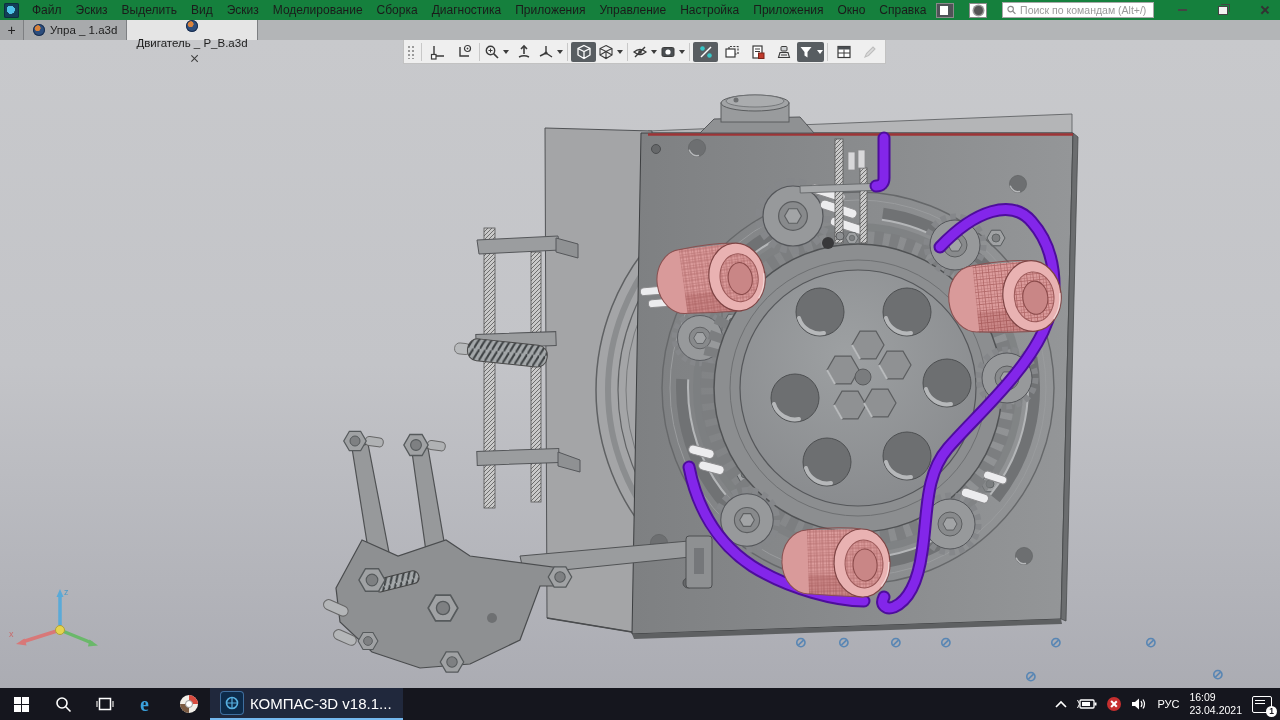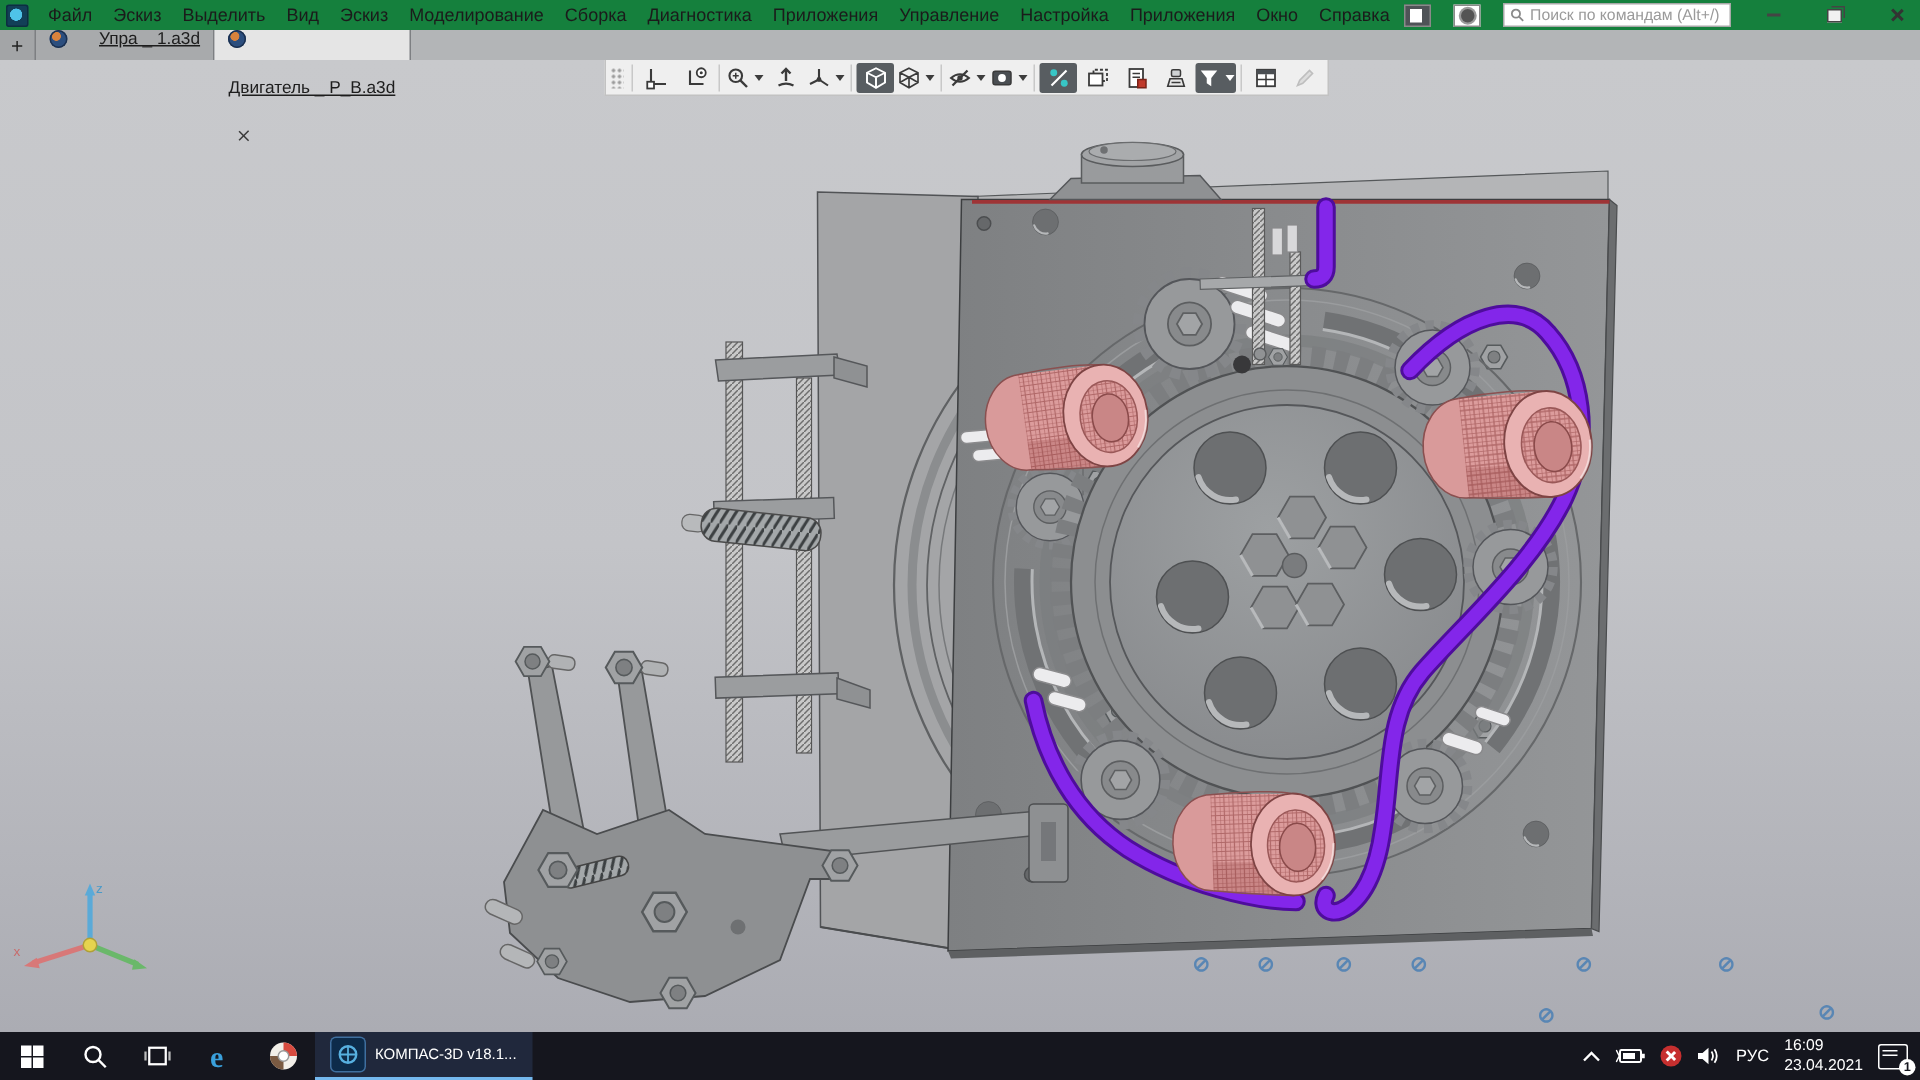--- a/index.html
+++ b/index.html
@@ -33,22 +33,22 @@
   .wb-close{position:relative;width:10px;height:10px;}
   .wb-close::before,.wb-close::after{content:"";position:absolute;left:4.5px;top:0;
     width:1.6px;height:10px;background:#333;}
   .wb-close::before{transform:rotate(45deg);}  .wb-close::after{transform:rotate(-45deg);}
 
   
   .tabbar{position:absolute;top:20px;left:0;right:0;height:20px;background:#9b9da0;
     display:flex;align-items:stretch;font-size:11.5px;color:#1d1d1d;z-index:29;}
   .newtab{width:23px;display:flex;align-items:center;justify-content:center;
     background:#a3a5a7;border-right:1px solid #7d7f82;font-size:14px;color:#222;}
-  .tab{display:flex;gap:21px;padding:0 9px;background:#a8aaac;
-    border-right:1px solid #7d7f82;white-space:nowrap;text-decoration:underline;}
+  .tab{display:flex;align-items:center;gap:5px;padding:0 9px;background:#a8aaac;
+    border-right:1px solid #7d7f82;white-space:nowrap;}
   .tab.active{background:#e5e5e5;flex-direction:column;}
   .doc-icon{width:12px;height:12px;border-radius:50%;
     background:radial-gradient(circle at 38% 35%, #d8823c 0 26%, #2c4e7e 30% 100%);
     box-shadow:inset 0 0 0 1px #1b3050;flex:0 0 auto;}
   .tab-close{margin-left:6px;position:relative;width:9px;height:9px;}
   .tab-close::before,.tab-close::after{content:"";position:absolute;left:4px;top:0;
     width:1.4px;height:9px;background:#3a3a3a;}
   .tab-close::before{transform:rotate(45deg);} .tab-close::after{transform:rotate(-45deg);}
   .tab-rest{flex:1;background:#b3b5b7;}
 
@@ -80,21 +80,21 @@
   .wm-slash{position:absolute;font-size:14px;font-weight:bold;color:rgba(80,130,180,.9);
     -webkit-text-stroke:0;z-index:6;}
 
   
   .taskbar{position:absolute;bottom:0;left:0;right:0;height:32px;background:#15161e;
     display:flex;align-items:center;color:#fff;z-index:40;}
   .tb-icon{width:42px;height:32px;display:flex;align-items:center;justify-content:center;}
   .start-grid{width:15px;height:15px;display:grid;grid-template-columns:7px 7px;gap:1.5px;}
   .start-grid div{background:#fff;width:7px;height:7px;}
   .app-btn{height:32px;display:flex;align-items:center;gap:7px;padding:0 11px;
-    background:#20283c;border-bottom:2px solid #74b8ee;box-sizing:border-box;font-size:10px;justify-content:flex-end;}
+    background:#20283c;border-bottom:2px solid #74b8ee;box-sizing:border-box;font-size:15px;justify-content:flex-end;}
   .kompas-ico{width:22px;height:22px;border-radius:3px;background:#0d2b4a;
     box-shadow:0 0 0 1px #3f6f9f;display:flex;align-items:center;justify-content:center;}
   .tray{margin-left:auto;display:flex;align-items:center;gap:10px;padding-right:8px;font-size:11px;}
   .clock{text-align:left;font-size:10.5px;line-height:1.25;}
   .notif{position:relative;width:18px;height:15px;border:1.5px solid #fff;border-radius:2px;}
   .notif::before{content:"";position:absolute;left:2px;top:3px;width:10px;height:1.5px;background:#fff;
     box-shadow:0 3px 0 #fff;}
   .notif-badge{position:absolute;right:-6px;bottom:-5px;background:#fff;color:#15161e;
     border-radius:50%;width:11px;height:11px;font-size:8.5px;font-weight:bold;
     display:flex;align-items:center;justify-content:center;}

